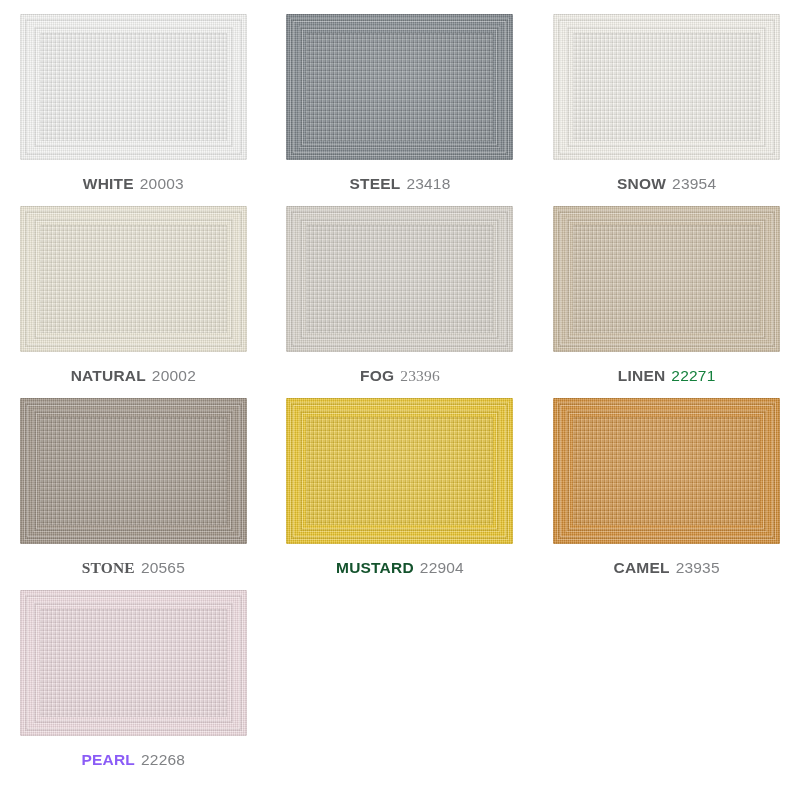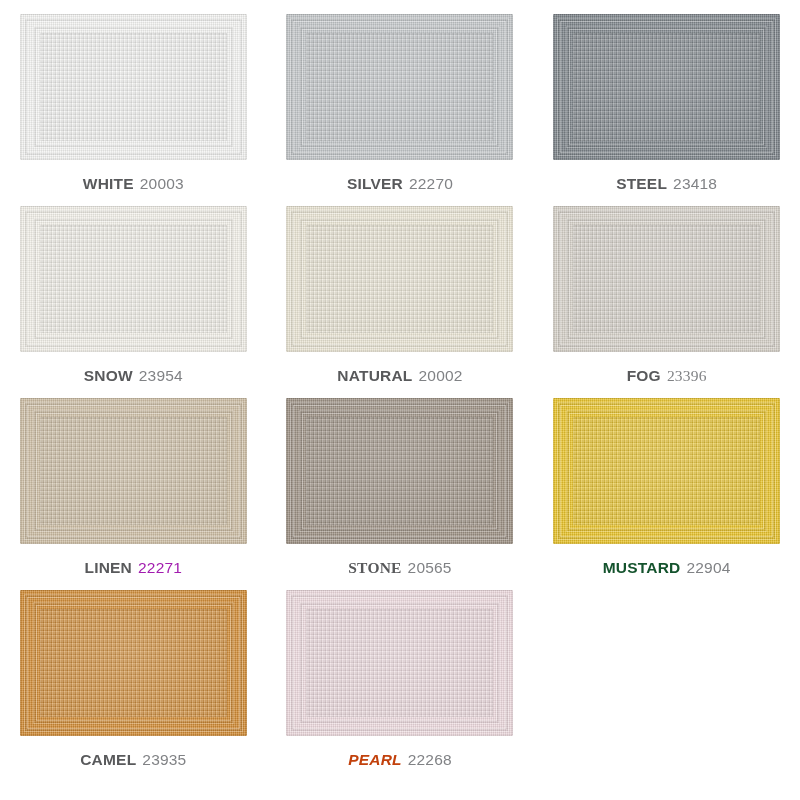--- a/index.html
+++ b/index.html
@@ -146,29 +146,20 @@
     <div class="swatch-cell">
       <div class="swatch-mat" style="background-color: rgb(244, 244, 242);">
         <div class="mat-band-outer"></div>
         <div class="mat-band-inner"></div>
         <div class="mat-field"></div>
         <div class="mat-shade"></div>
       </div>
       <div class="swatch-caption"><span class="caption-name" style="color: rgb(88, 89, 91);">WHITE</span><span class="caption-code" style="color: rgb(128, 130, 133);">20003</span></div>
     </div>
     <div class="swatch-cell">
-      <div class="swatch-mat" style="background-color: rgb(194, 198, 200);">
-        <div class="mat-band-outer"></div>
-        <div class="mat-band-inner"></div>
-        <div class="mat-field"></div>
-        <div class="mat-shade"></div>
-      </div>
-      <div class="swatch-caption"><span class="caption-name" style="color: rgb(88, 89, 91);">SILVER</span><span class="caption-code" style="color: rgb(128, 130, 133);">22270</span></div>
-    </div>
-    <div class="swatch-cell">
       <div class="swatch-mat" style="background-color: rgb(123, 130, 136);">
         <div class="mat-band-outer"></div>
         <div class="mat-band-inner"></div>
         <div class="mat-field"></div>
         <div class="mat-shade"></div>
       </div>
       <div class="swatch-caption"><span class="caption-name" style="color: rgb(88, 89, 91);">STEEL</span><span class="caption-code" style="color: rgb(128, 130, 133);">23418</span></div>
     </div>
     <div class="swatch-cell">
       <div class="swatch-mat" style="background-color: rgb(242, 240, 233);">
@@ -197,21 +188,21 @@
       </div>
       <div class="swatch-caption"><span class="caption-name" style="color: rgb(88, 89, 91);">FOG</span><span class="caption-code" style="color: rgb(128, 130, 133); font-family: Liberation Serif, serif;">23396</span></div>
     </div>
     <div class="swatch-cell">
       <div class="swatch-mat" style="background-color: rgb(205, 189, 163);">
         <div class="mat-band-outer"></div>
         <div class="mat-band-inner"></div>
         <div class="mat-field"></div>
         <div class="mat-shade"></div>
       </div>
-      <div class="swatch-caption"><span class="caption-name" style="color: rgb(88, 89, 91);">LINEN</span><span class="caption-code" style="color: #a21caf; text-align: center;">22271</span></div>
+      <div class="swatch-caption"><span class="caption-name" style="color: rgb(88, 89, 91);">LINEN</span><span class="caption-code" style="color: #15803d; text-align: center;">22271</span></div>
     </div>
     <div class="swatch-cell">
       <div class="swatch-mat" style="background-color: rgb(156, 144, 131);">
         <div class="mat-band-outer"></div>
         <div class="mat-band-inner"></div>
         <div class="mat-field"></div>
         <div class="mat-shade"></div>
       </div>
       <div class="swatch-caption"><span class="caption-name" style="color: rgb(88, 89, 91); font-family: Liberation Serif, serif;">STONE</span><span class="caption-code" style="color: rgb(128, 130, 133);">20565</span></div>
     </div>
@@ -233,15 +224,15 @@
       </div>
       <div class="swatch-caption"><span class="caption-name" style="color: rgb(88, 89, 91);">CAMEL</span><span class="caption-code" style="color: rgb(128, 130, 133);">23935</span></div>
     </div>
     <div class="swatch-cell">
       <div class="swatch-mat" style="background-color: rgb(238, 218, 222);">
         <div class="mat-band-outer"></div>
         <div class="mat-band-inner"></div>
         <div class="mat-field"></div>
         <div class="mat-shade"></div>
       </div>
-      <div class="swatch-caption"><span class="caption-name" style="color: #c2410c; font-style: italic;">PEARL</span><span class="caption-code" style="color: rgb(128, 130, 133);">22268</span></div>
+      <div class="swatch-caption"><span class="caption-name" style="color: #8b5cf6;">PEARL</span><span class="caption-code" style="color: rgb(128, 130, 133);">22268</span></div>
     </div>
   </div>
 
 </body></html>

